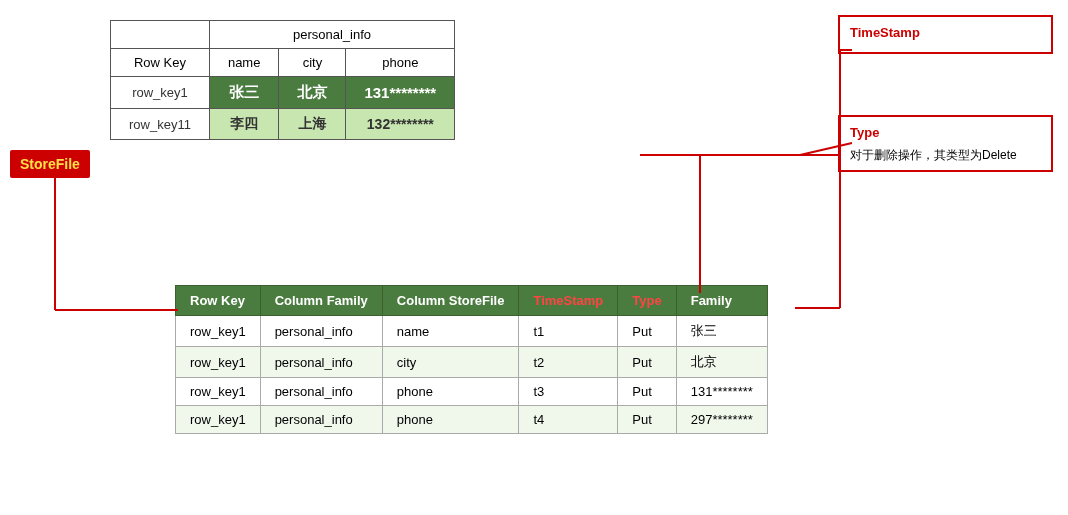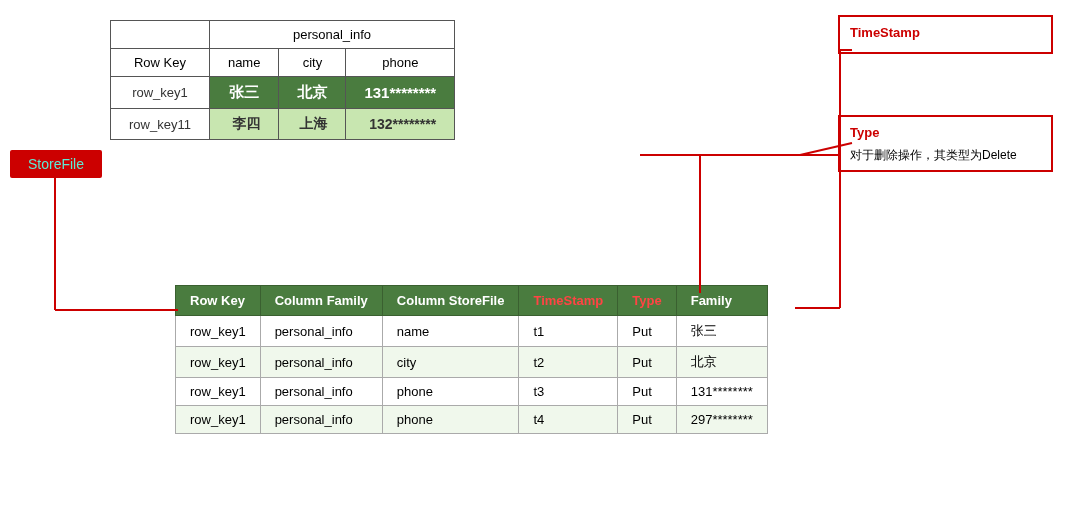--- a/index.html
+++ b/index.html
@@ -54,40 +54,39 @@
       color: #fff;
       font-weight: bold;
       font-size: 15px;
     }
 
     .top-table .normal-row td {
       background: #c8e6b0;
       color: #333;
       font-weight: bold;
       font-size: 14px;
-      text-align: right;
     }
 
     .top-table .rowkey-col {
       background: #fff !important;
       color: #333 !important;
       font-weight: normal !important;
       font-size: 13px !important;
     }
 
     
     .storefile-label {
       position: absolute;
       top: 150px;
       left: 10px;
       background: #cc0000;
-      color: #5eead4;
-      font-weight: normal;
+      color: #fde047;
+      font-weight: bold;
       font-size: 14px;
-      padding: 6px 18px;
+      padding: 6px 10px;
       border-radius: 2px;
     }
 
     
     .bottom-section {
       position: absolute;
       top: 285px;
       left: 175px;
     }
 

